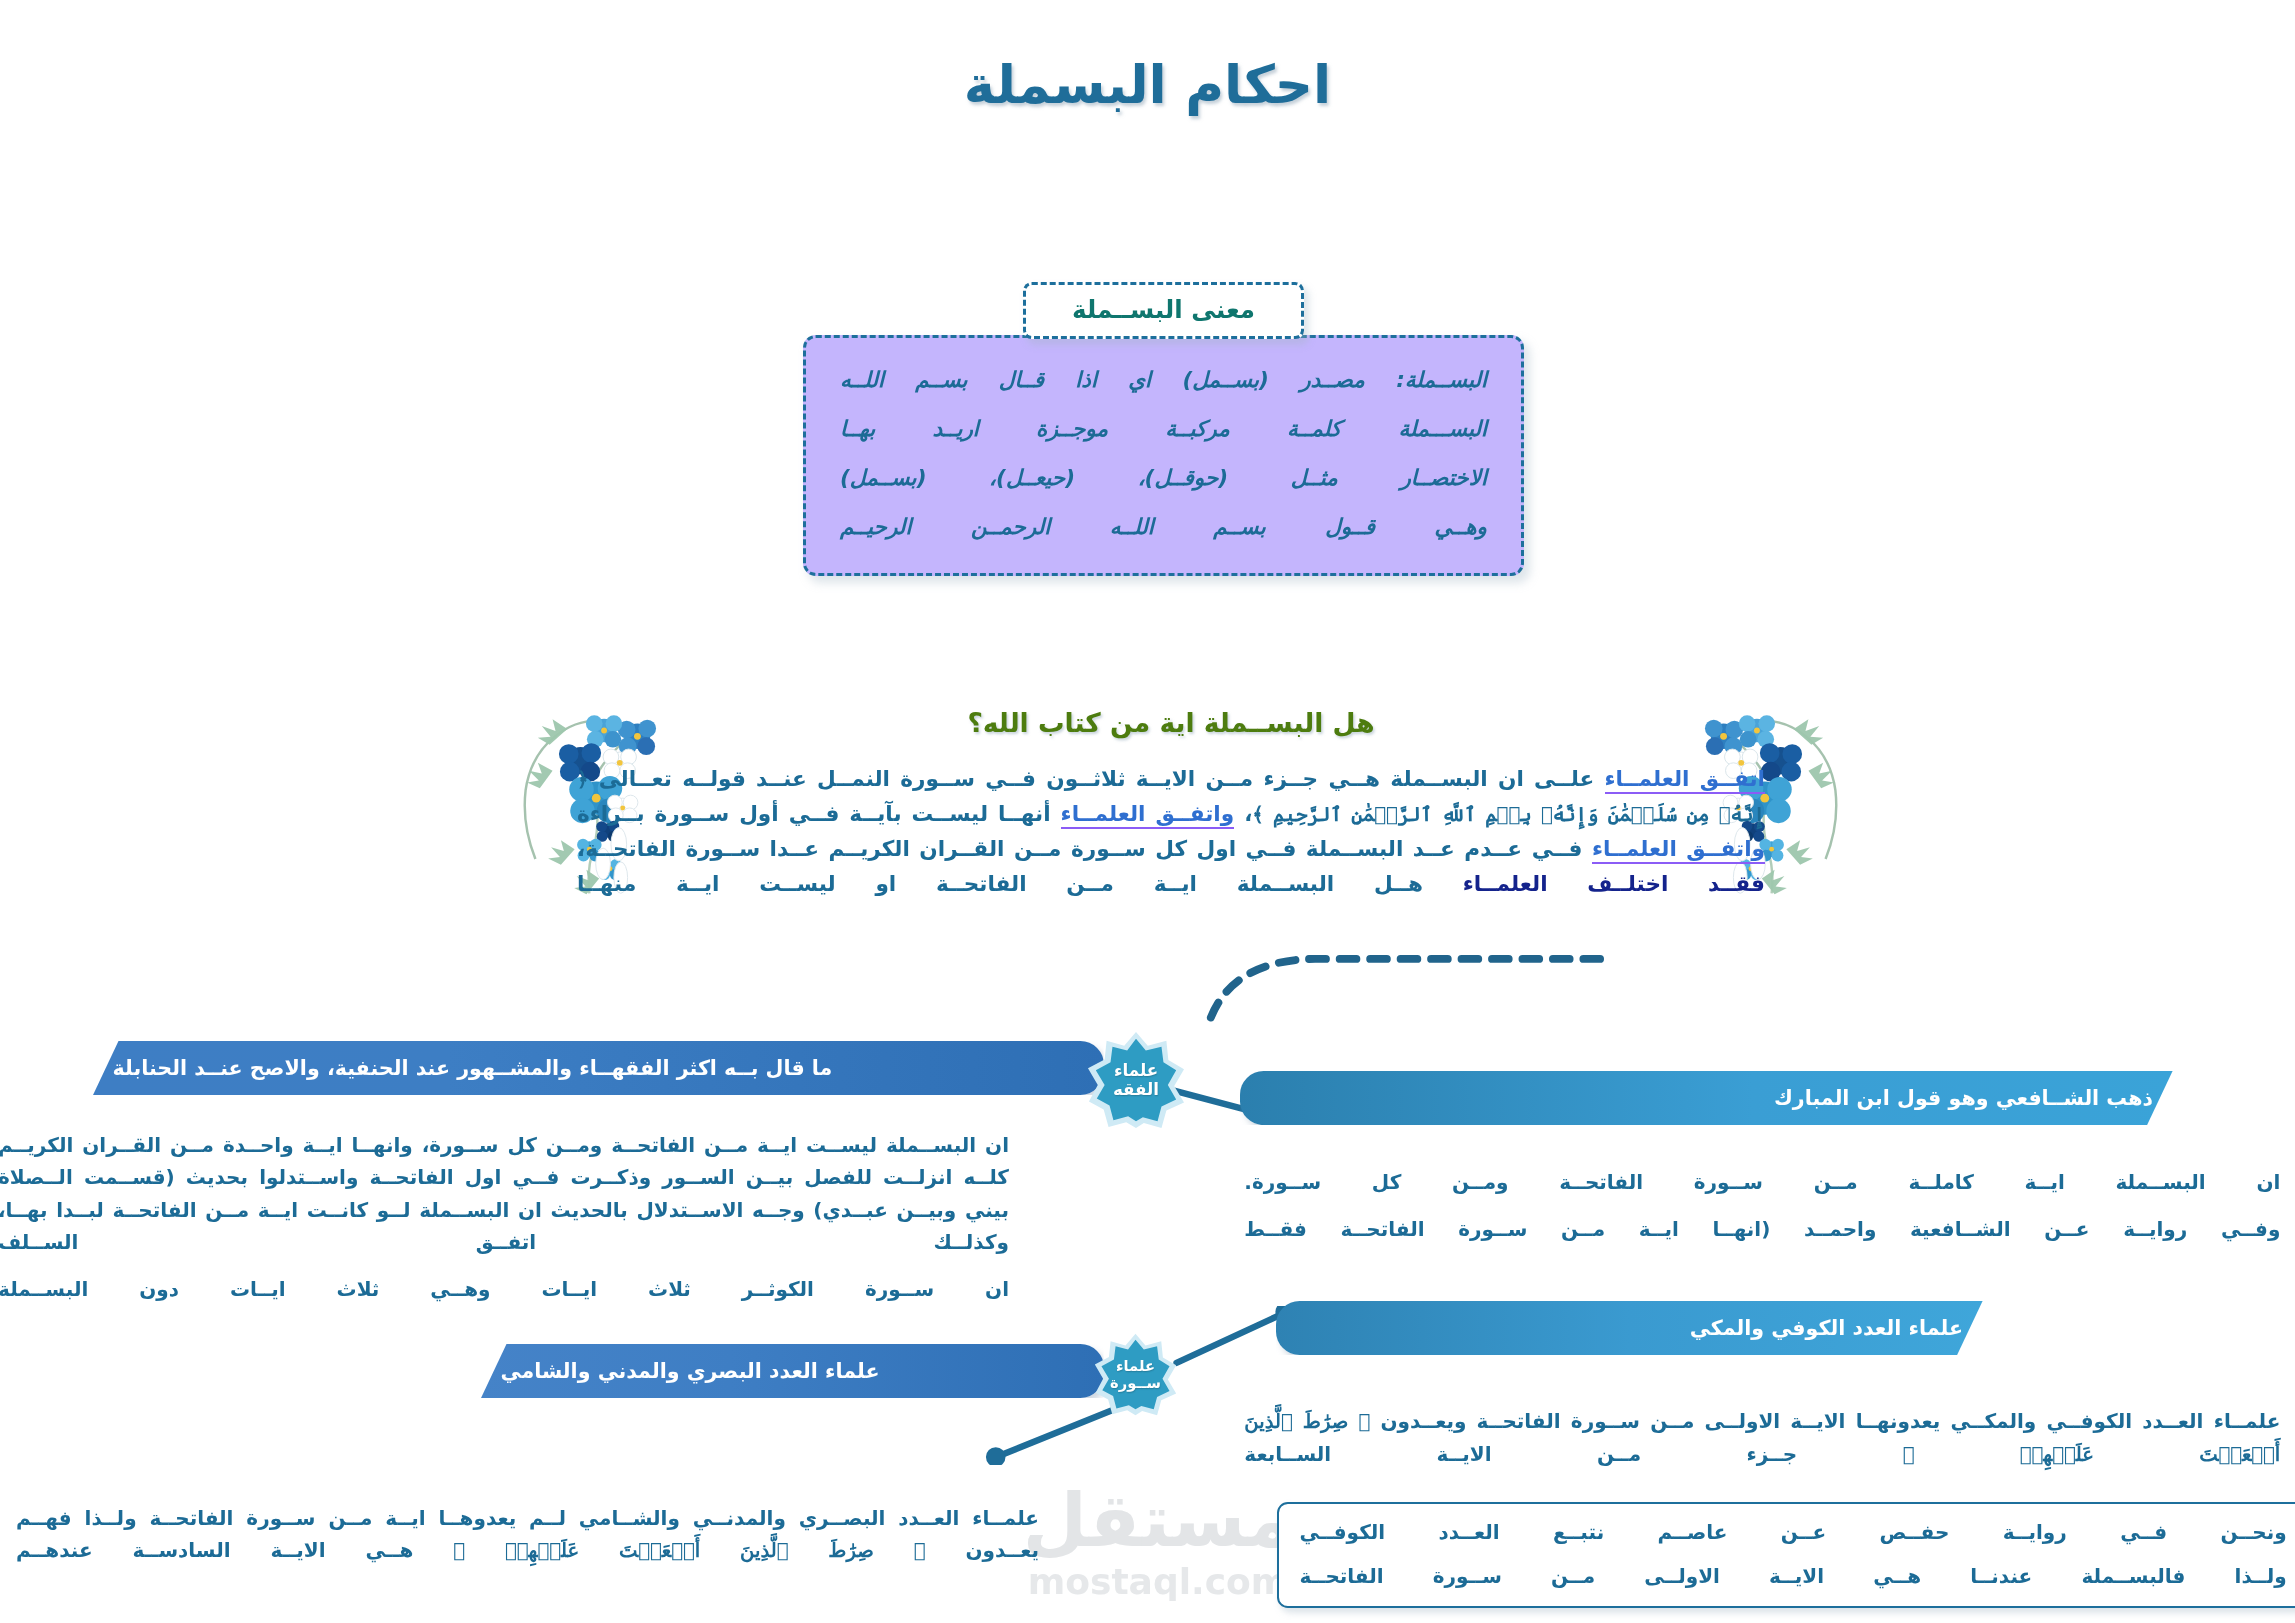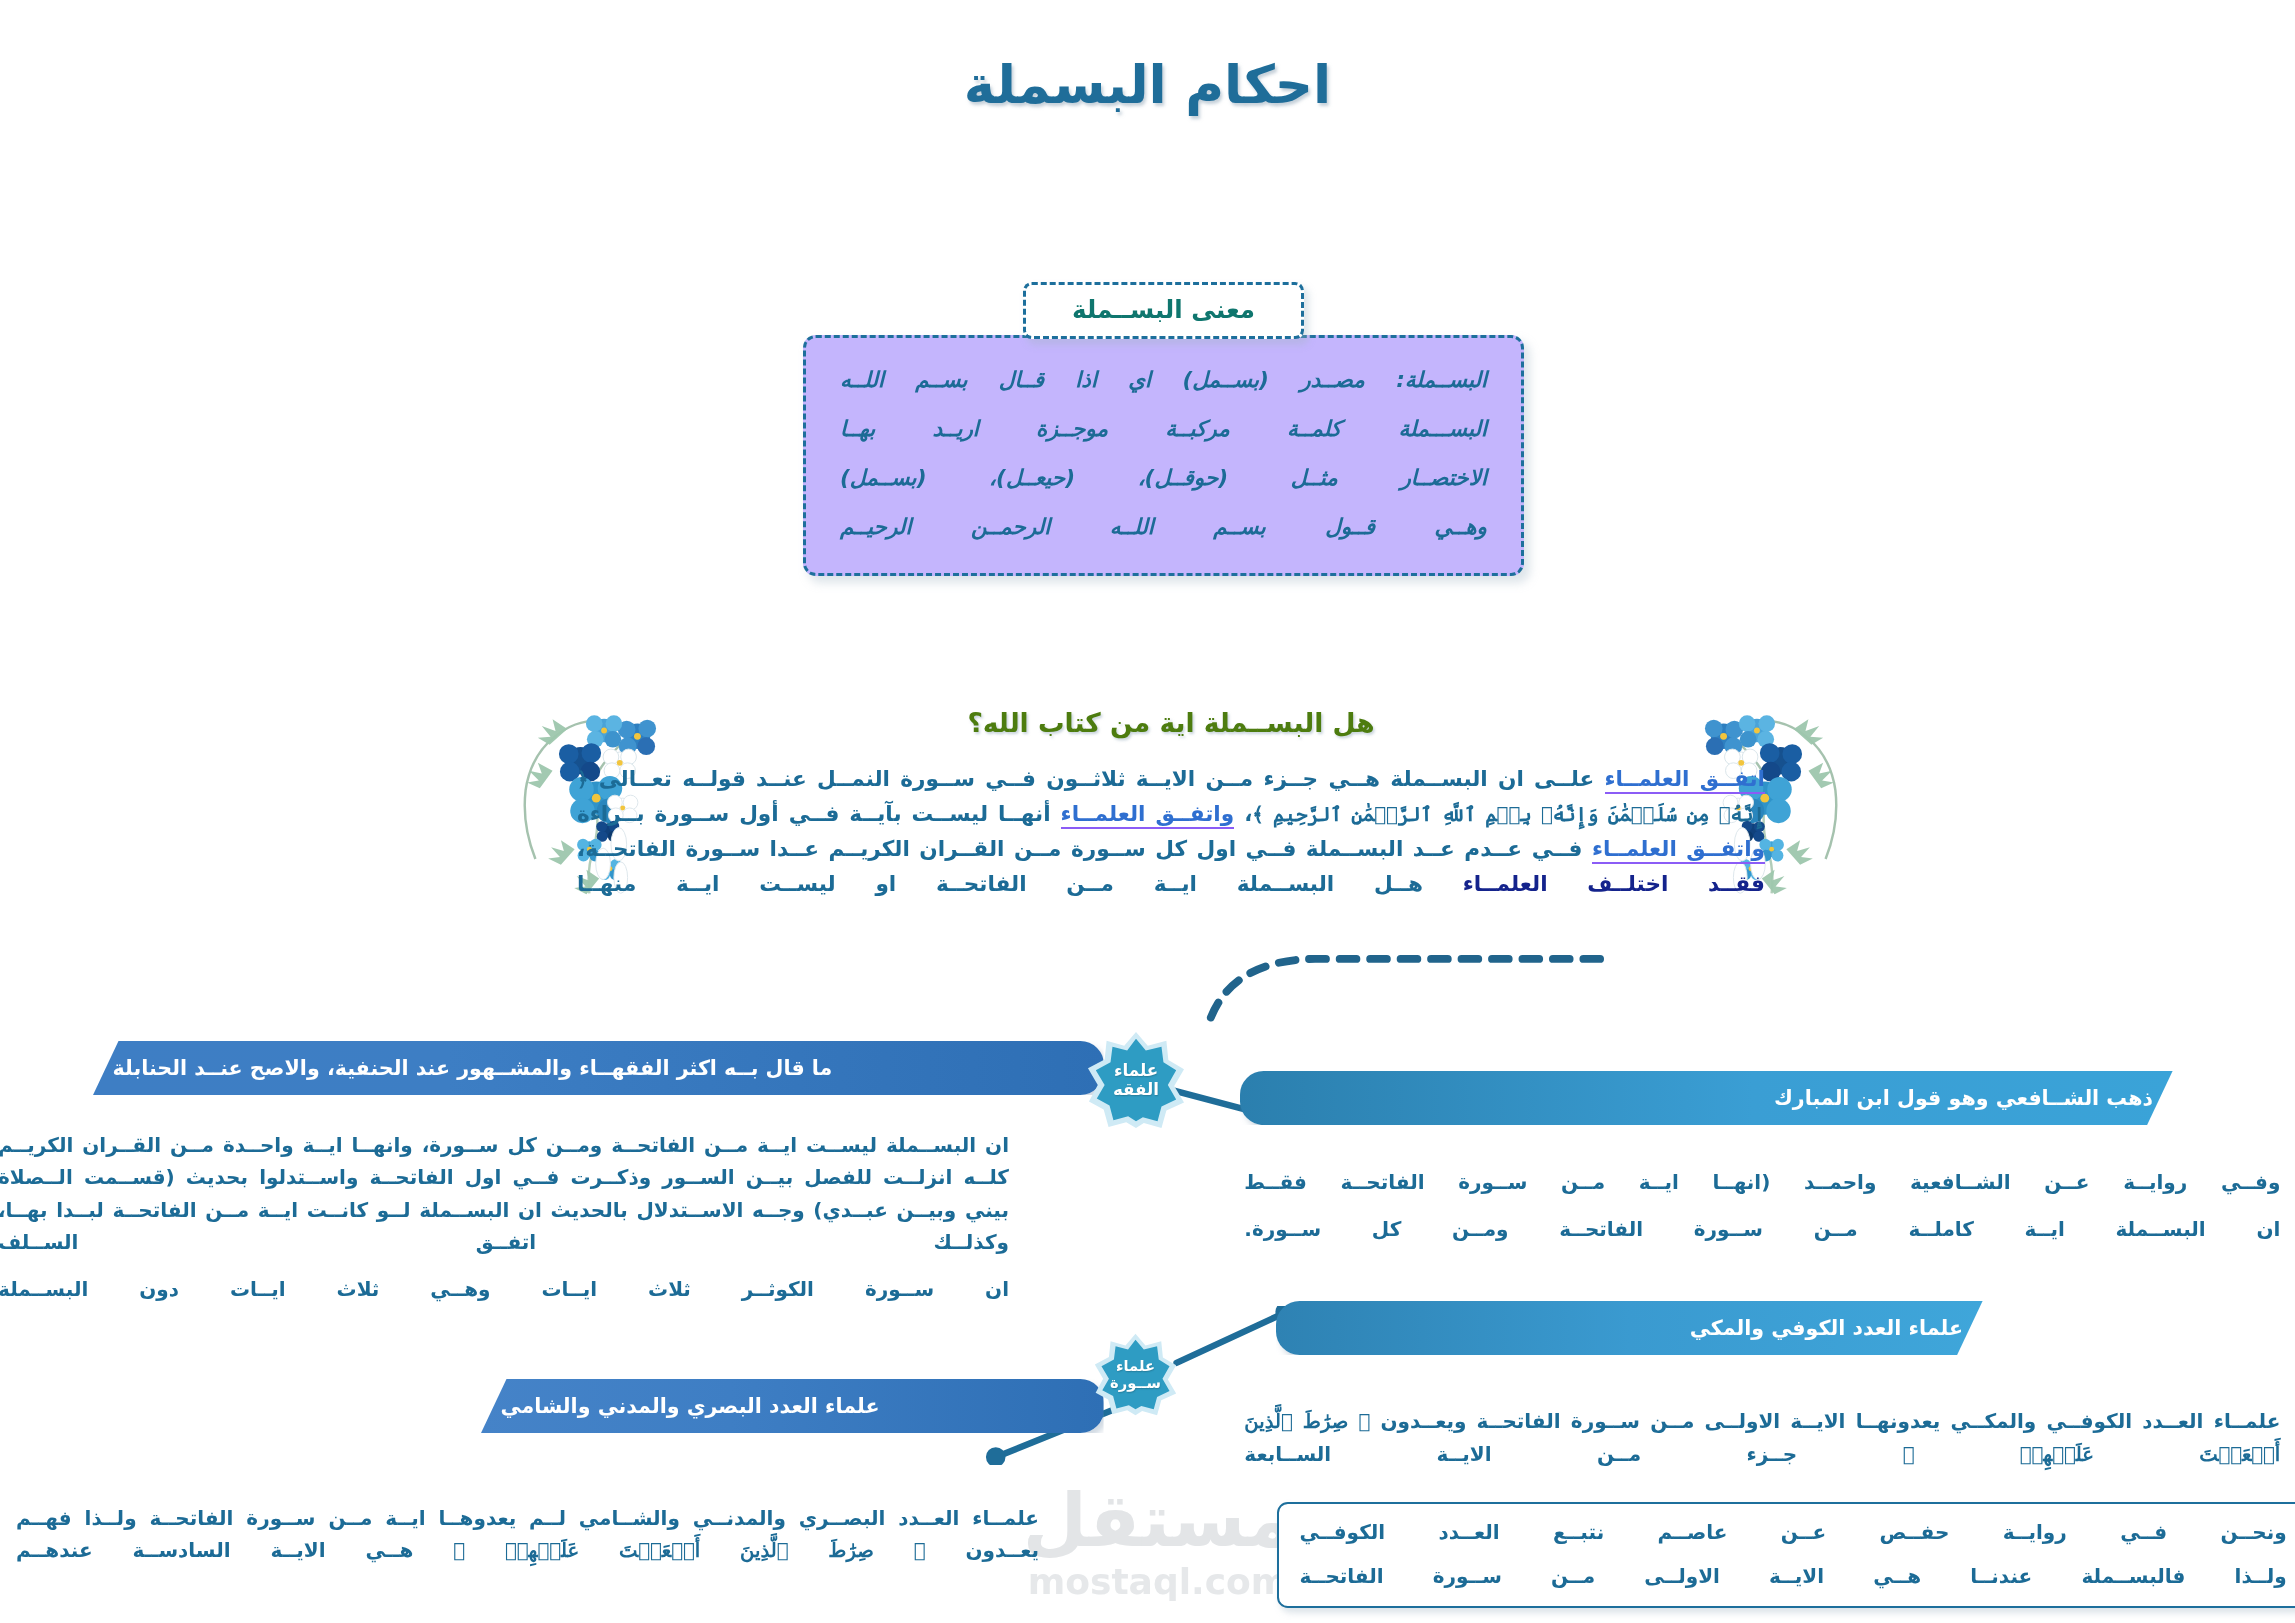--- a/index.html
+++ b/index.html
@@ -156,21 +156,21 @@
   }
   .rb-fiqh-right {
     top: 1071px; left: 1240px; width: 879px;
     background: linear-gradient(270deg, #3aa3d8 0%, #3a9ed4 45%, #2b7fae 100%);
   }
   .rb-adad-right {
     top: 1301px; left: 1276px; width: 653px;
     background: linear-gradient(270deg, #3fa6da 0%, #3a9ad0 50%, #2e82b3 100%);
   }
   .rb-adad-left {
-    top: 1379px; left: 481px; width: 564px;
+    top: 1344px; left: 481px; width: 564px;
     background: linear-gradient(90deg, #4583c8 0%, #3e7ec4 40%, #2e6fb5 100%);
   }
 
   
   .badge {
     position: absolute;
     width: 98px; height: 98px;
     display: flex; align-items: center; justify-content: center;
   }
   .badge .badge-label {
@@ -496,22 +496,22 @@
     <span>الفقه</span>
   </span>
 </div>
 
 <div class="col-text p-fiqh-left">
   <p>ان البســملة ليســت ايــة مــن الفاتحــة ومــن كل ســورة، وانهــا ايــة واحــدة مــن القــران الكريــم كلــه انزلــت للفصل بيــن الســور وذكــرت فــي اول الفاتحــة واســتدلوا بحديث (قســمت الــصلاة بيني وبيــن عبــدي) وجــه الاســتدلال بالحديث ان البســملة لــو كانــت ايــة مــن الفاتحــة لبــدا بهــا، وكذلــك اتفــق الســلف</p>
   <p>ان ســورة الكوثــر ثلاث ايــات وهــي ثلاث ايــات دون البســملة</p>
 </div>
 
 <div class="col-text p-fiqh-right">
+  <p>ان البســملة ايــة كاملــة مــن ســورة الفاتحــة ومــن كل ســورة.</p>
   <p>وفــي روايــة عــن الشــافعية واحمــد (انهــا ايــة مــن ســورة الفاتحــة فقــط</p>
-  <p>ان البســملة ايــة كاملــة مــن ســورة الفاتحــة ومــن كل ســورة.</p>
 </div>
 
 <svg class="line-svg" style="top:1306px; left:1153px; width:142px; height:64px;" viewBox="0 0 290 130" xmlns="http://www.w3.org/2000/svg">
   <line x1="268" y1="14" x2="48" y2="116" stroke="#1f6d99" stroke-width="13" stroke-linecap="round"></line>
   <circle cx="272" cy="12" r="22" fill="#1f6d99"></circle>
 </svg>
 
 <svg class="line-svg" style="top:1401px; left:982px; width:147px; height:64px;" viewBox="0 0 300 130" xmlns="http://www.w3.org/2000/svg">
   <line x1="292" y1="8" x2="34" y2="112" stroke="#1f6d99" stroke-width="13" stroke-linecap="round"></line>
   <circle cx="28" cy="114" r="20" fill="#1f6d99"></circle>

